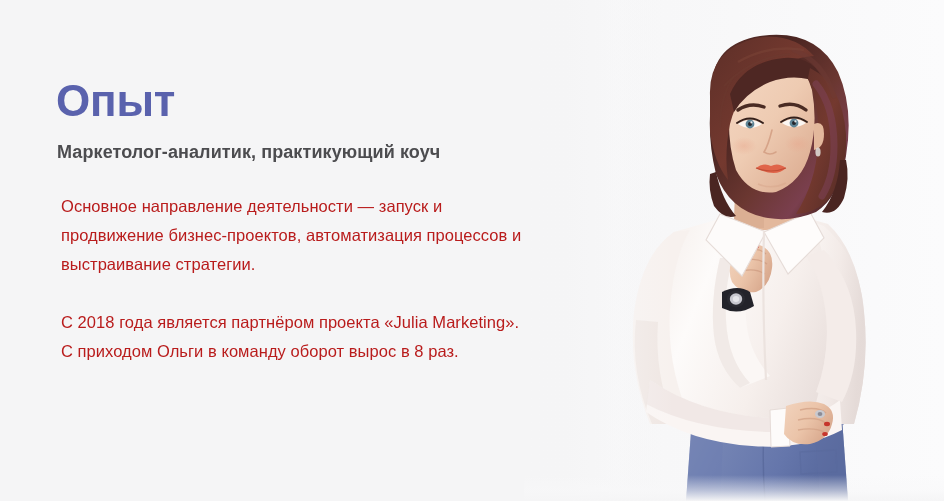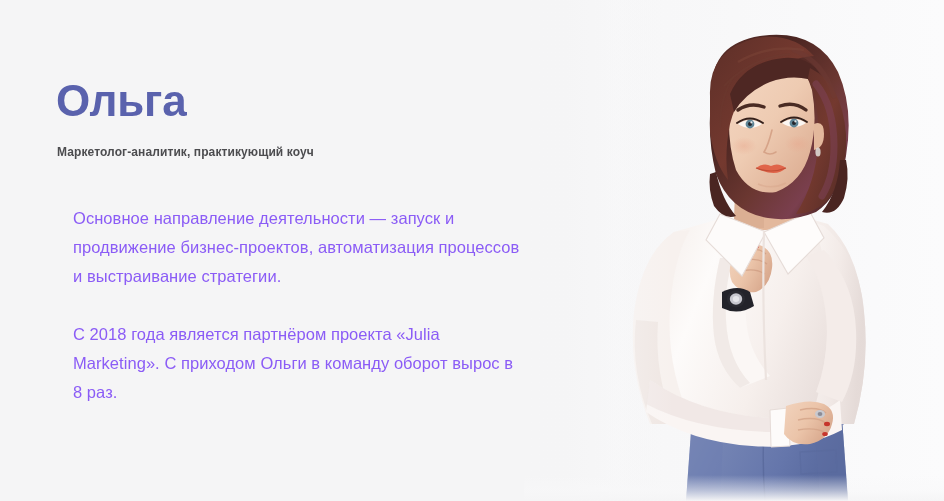--- a/index.html
+++ b/index.html
@@ -46,43 +46,43 @@
     color: #5a62ad;
     white-space: nowrap;
   }
 
   .role-subtitle {
     position: absolute;
     left: 1px;
     top: 141px;
     margin: 0;
     font-family: "Liberation Sans", sans-serif;
-    font-size: 12px;
+    font-size: 18px;
     line-height: 22px;
     font-weight: 600;
     letter-spacing: 0.1px;
     color: #4c4c4f;
     white-space: nowrap;
   }
 
   .bio-body {
     position: absolute;
     left: 1px;
     top: 188px;
     width: 480px;
   }
 
   .bio-para {
-    margin: 16px;
+    margin: 4px;
     font-family: "Liberation Sans", sans-serif;
     font-size: 16.5px;
     line-height: 29px;
     font-weight: 400;
     letter-spacing: 0.05px;
-    color: #8b5cf6;
+    color: #b91c1c;
   }
   .bio-para + .bio-para {
     margin-top: 0;
   }
   .bio-para.spaced {
     margin-top: 29px;
   }
 
   
   .portrait-wrap {
@@ -117,21 +117,21 @@
     background: linear-gradient(to bottom, rgba(250,250,251,0) 0%, rgba(248,248,249,0.55) 60%, #f5f5f6 100%);
   }
 </style>
 </head>
 <body>
 
 <div class="hero">
 
   <div class="bio-col">
 
-    <h1 class="name-heading">Ольга</h1>
+    <h1 class="name-heading">Опыт</h1>
 
     <div class="role-subtitle">Маркетолог-аналитик, практикующий коуч</div>
 
     <div class="bio-body">
       <p class="bio-para">Основное направление деятельности — запуск и продвижение бизнес-проектов, автоматизация процессов и выстраивание стратегии.</p>
       <p class="bio-para spaced">С 2018 года является партнёром проекта «Julia Marketing». С приходом Ольги в команду оборот вырос в 8 раз.</p>
     </div>
 
   </div>
 

